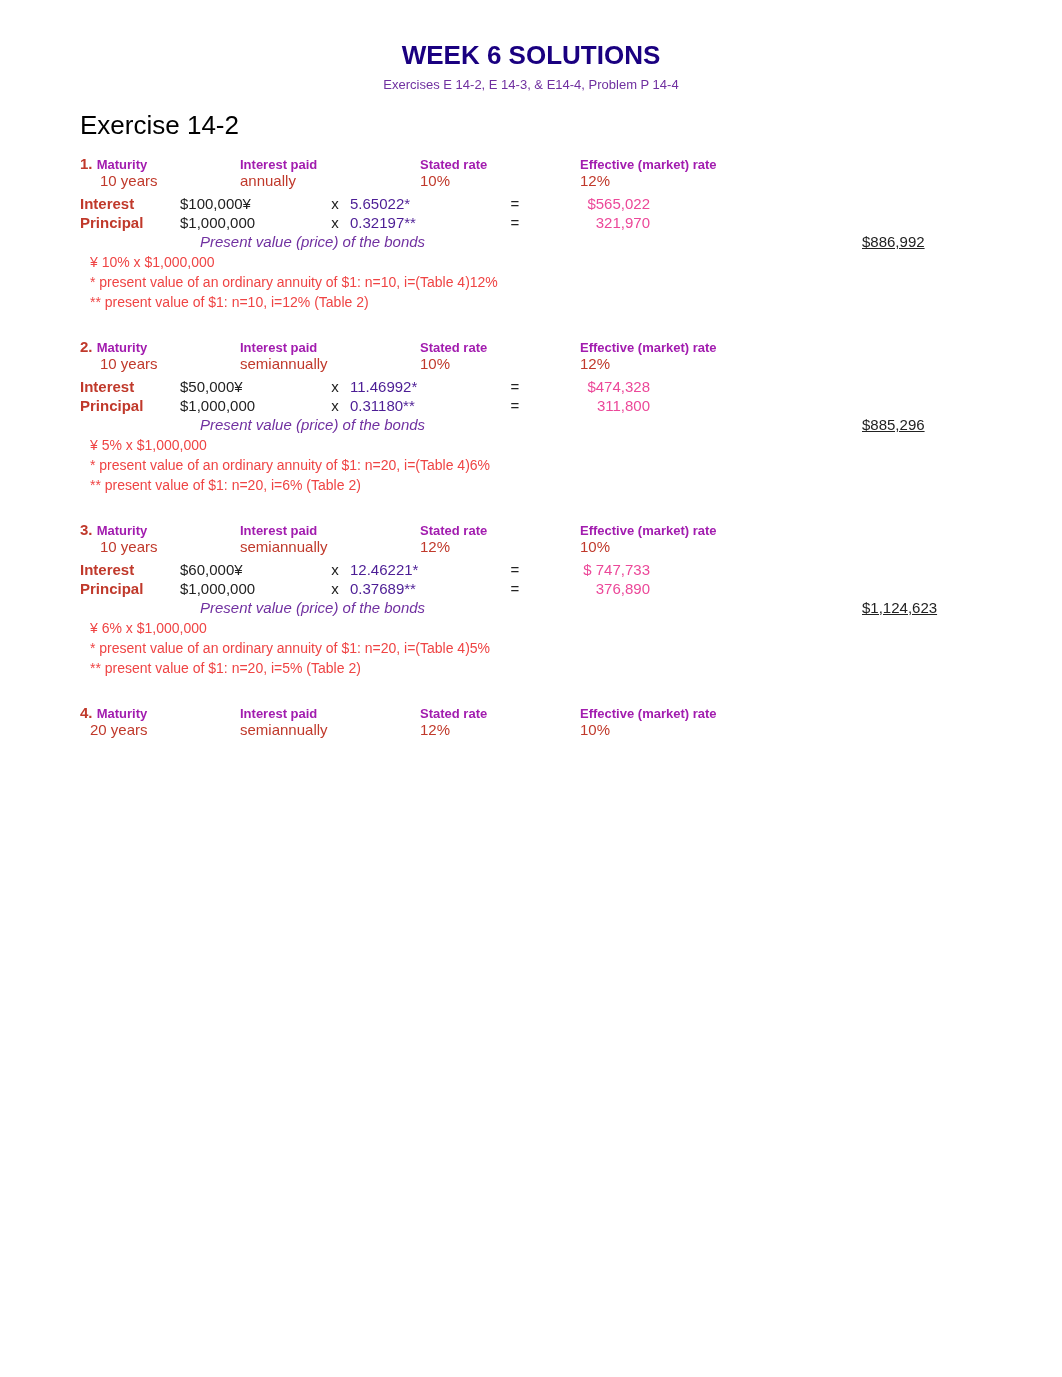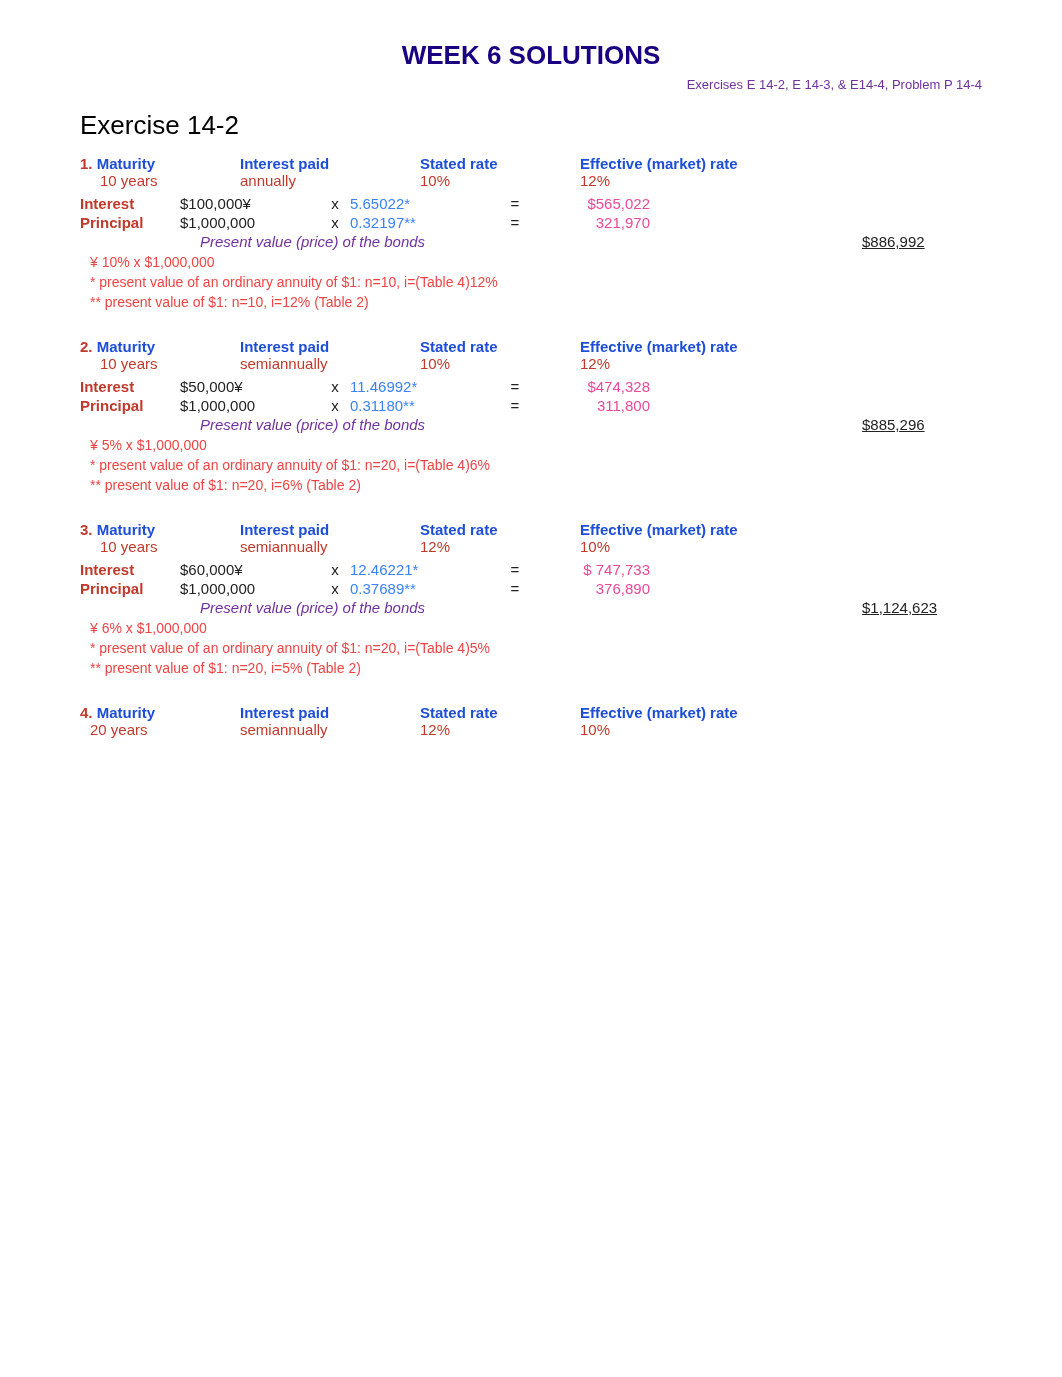--- a/index.html
+++ b/index.html
@@ -13,21 +13,21 @@
       color: #222;
     }
     .main-title {
       text-align: center;
       font-size: 26px;
       font-weight: bold;
       color: #1a0080;
       margin-bottom: 6px;
     }
     .subtitle {
-      text-align: right;
+      text-align: center;
       font-size: 13px;
       color: #7030a0;
       margin-bottom: 18px;
     }
     .exercise-title {
       font-size: 26px;
       color: #000000;
       margin-bottom: 14px;
       font-weight: normal;
     }
@@ -51,22 +51,22 @@
     .col-stated {
       width: 160px;
       min-width: 160px;
     }
     .col-effective {
       width: 220px;
       min-width: 220px;
     }
     .header-label {
       font-weight: bold;
-      color: #1d4ed8;
-      font-size: 15px;
+      color: #a21caf;
+      font-size: 13px;
     }
     .header-sub {
       font-weight: normal;
       color: #c0392b;
       font-size: 15px;
     }
     .data-row {
       display: flex;
       align-items: baseline;
       margin-bottom: 2px;
@@ -83,21 +83,21 @@
       color: #222;
     }
     .row-x {
       width: 30px;
       text-align: center;
       color: #222;
       font-size: 15px;
     }
     .row-factor {
       width: 150px;
-      color: #3b82f6;
+      color: #4c1d95;
       font-size: 15px;
     }
     .row-eq {
       width: 30px;
       text-align: center;
       color: #222;
       font-size: 15px;
     }
     .row-result {
       width: 120px;

